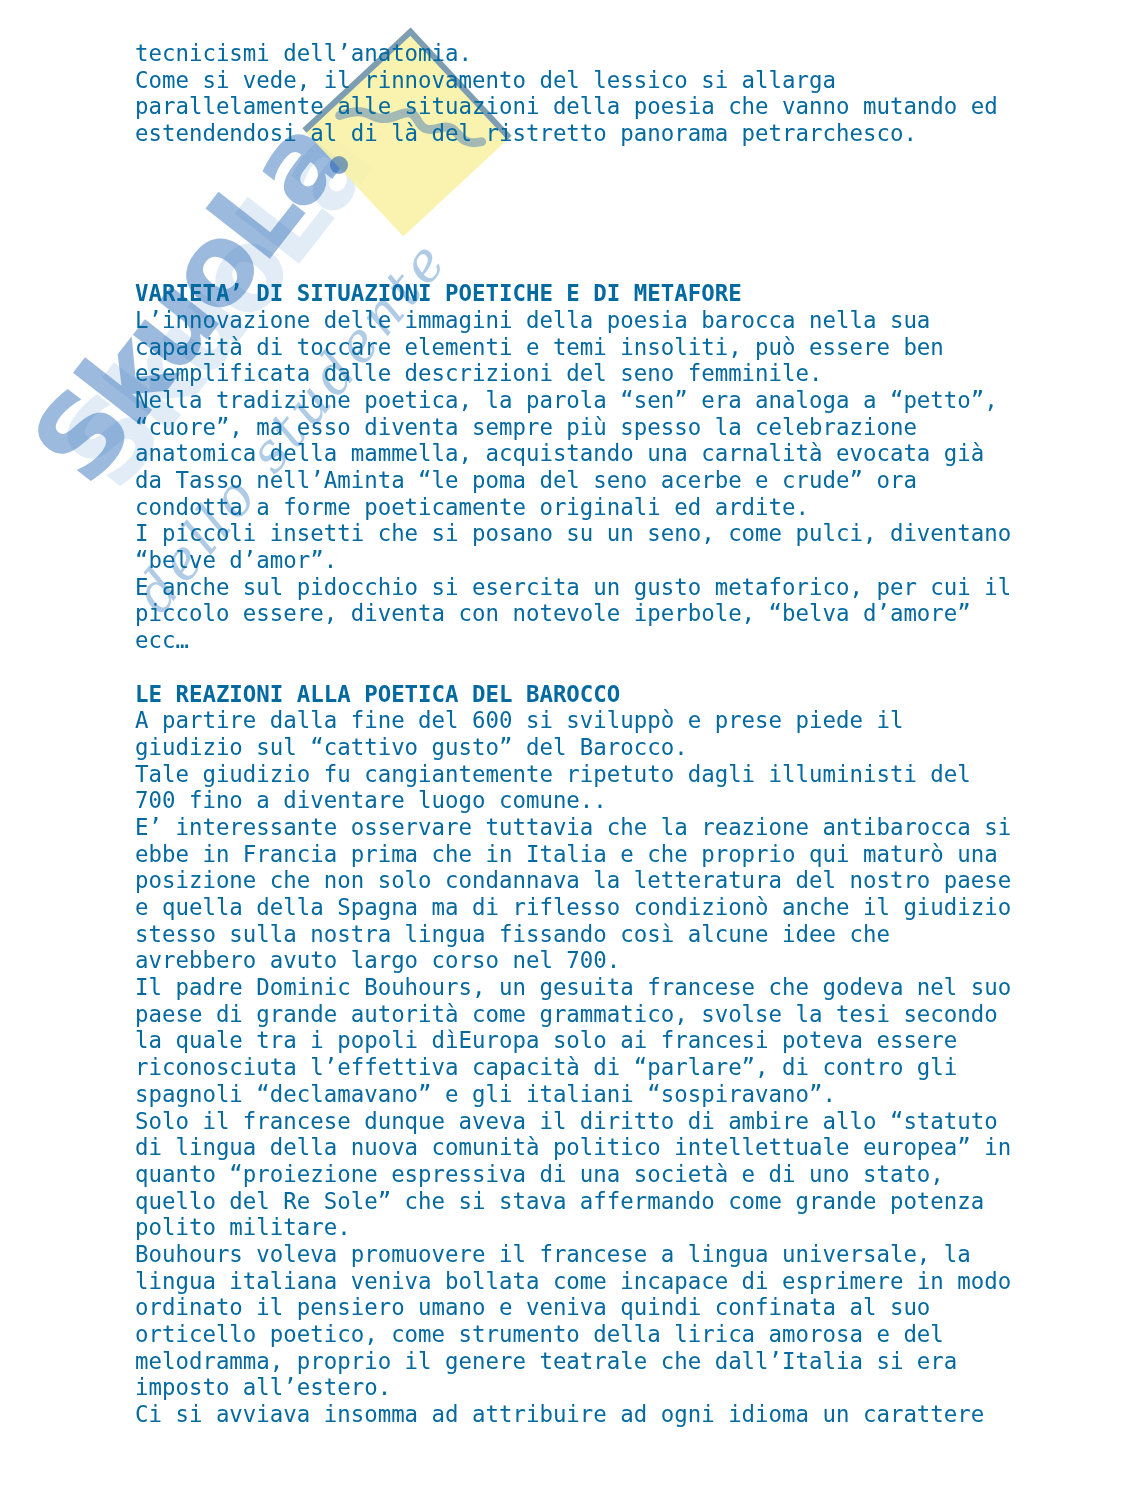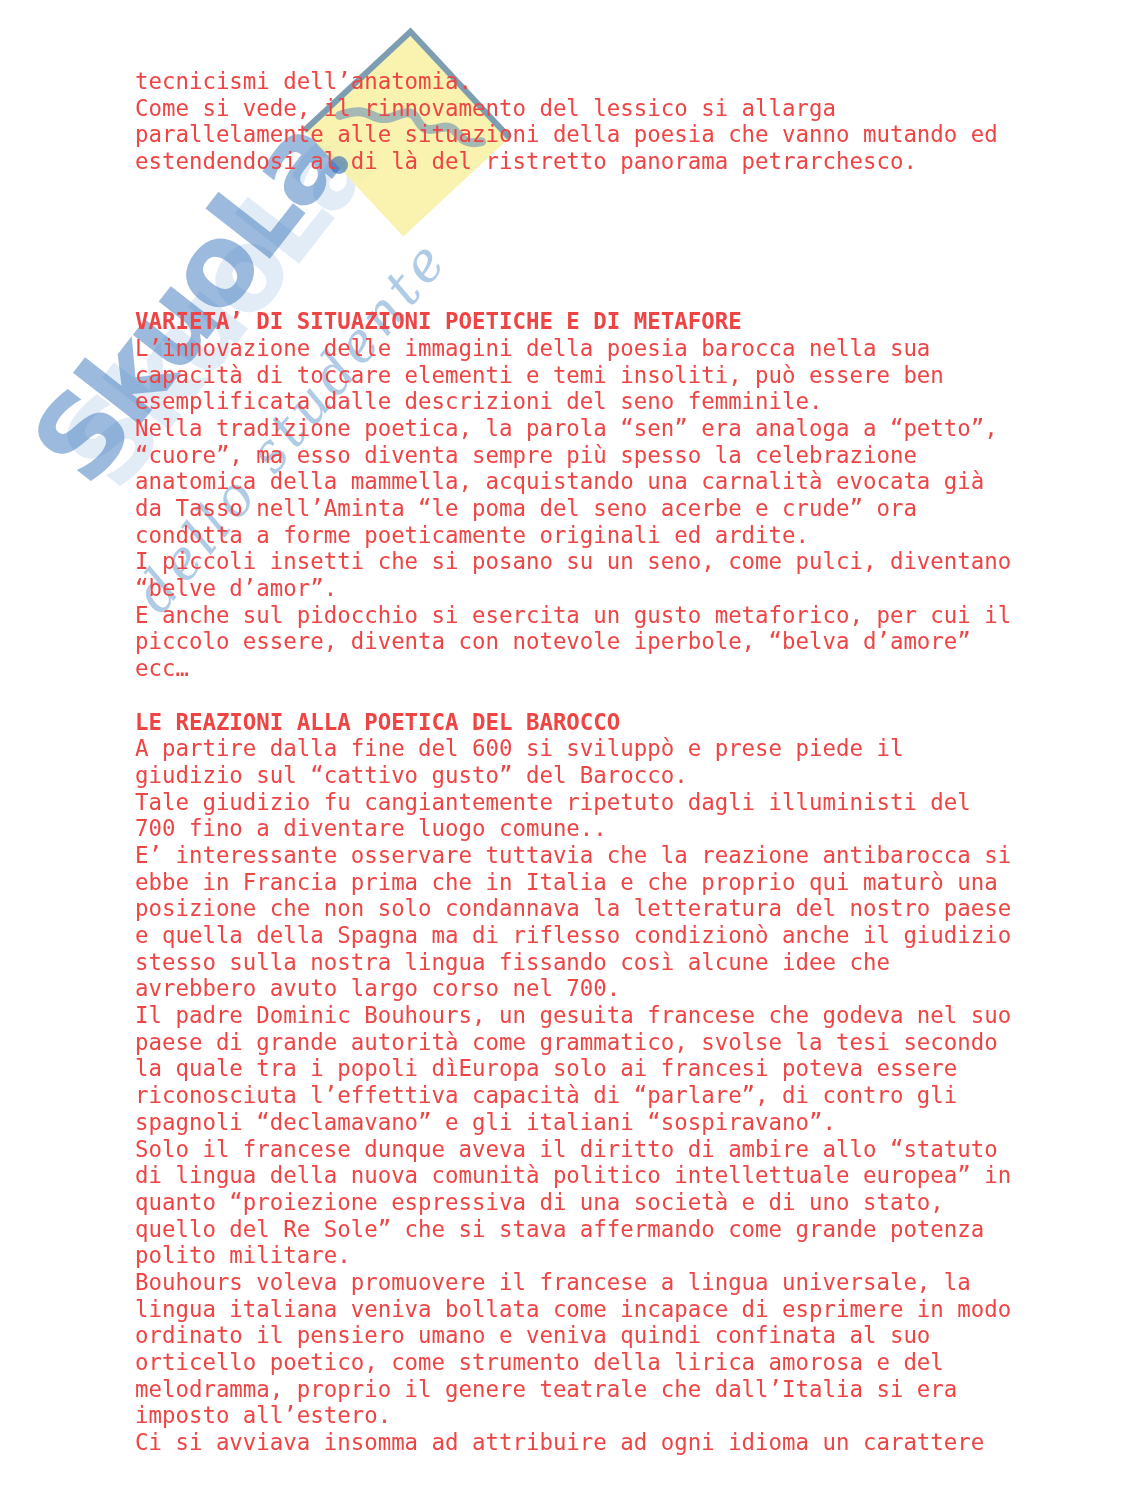--- a/index.html
+++ b/index.html
@@ -47,24 +47,24 @@
     font-size:54px;
     letter-spacing:5px;
     color:var(--wm-script, rgba(150,185,222,.75));
     transform:rotate(-51deg);
     transform-origin:0 0;
     white-space:nowrap;
     line-height:1;
   }
   
   .content{
-    position:absolute;left:135px;top:68px;z-index:1;
+    position:absolute;left:135px;top:40px;z-index:1;
     font-size:22.4px;
     line-height:26.7px;
-    color:#ef4444;
+    color:#0369a1;
     white-space:pre;
   }
   .line{height:26.7px;}
   .line.heading{font-weight:bold;}
 </style>
 </head>
 <body>
 
 <div class="page">
 

